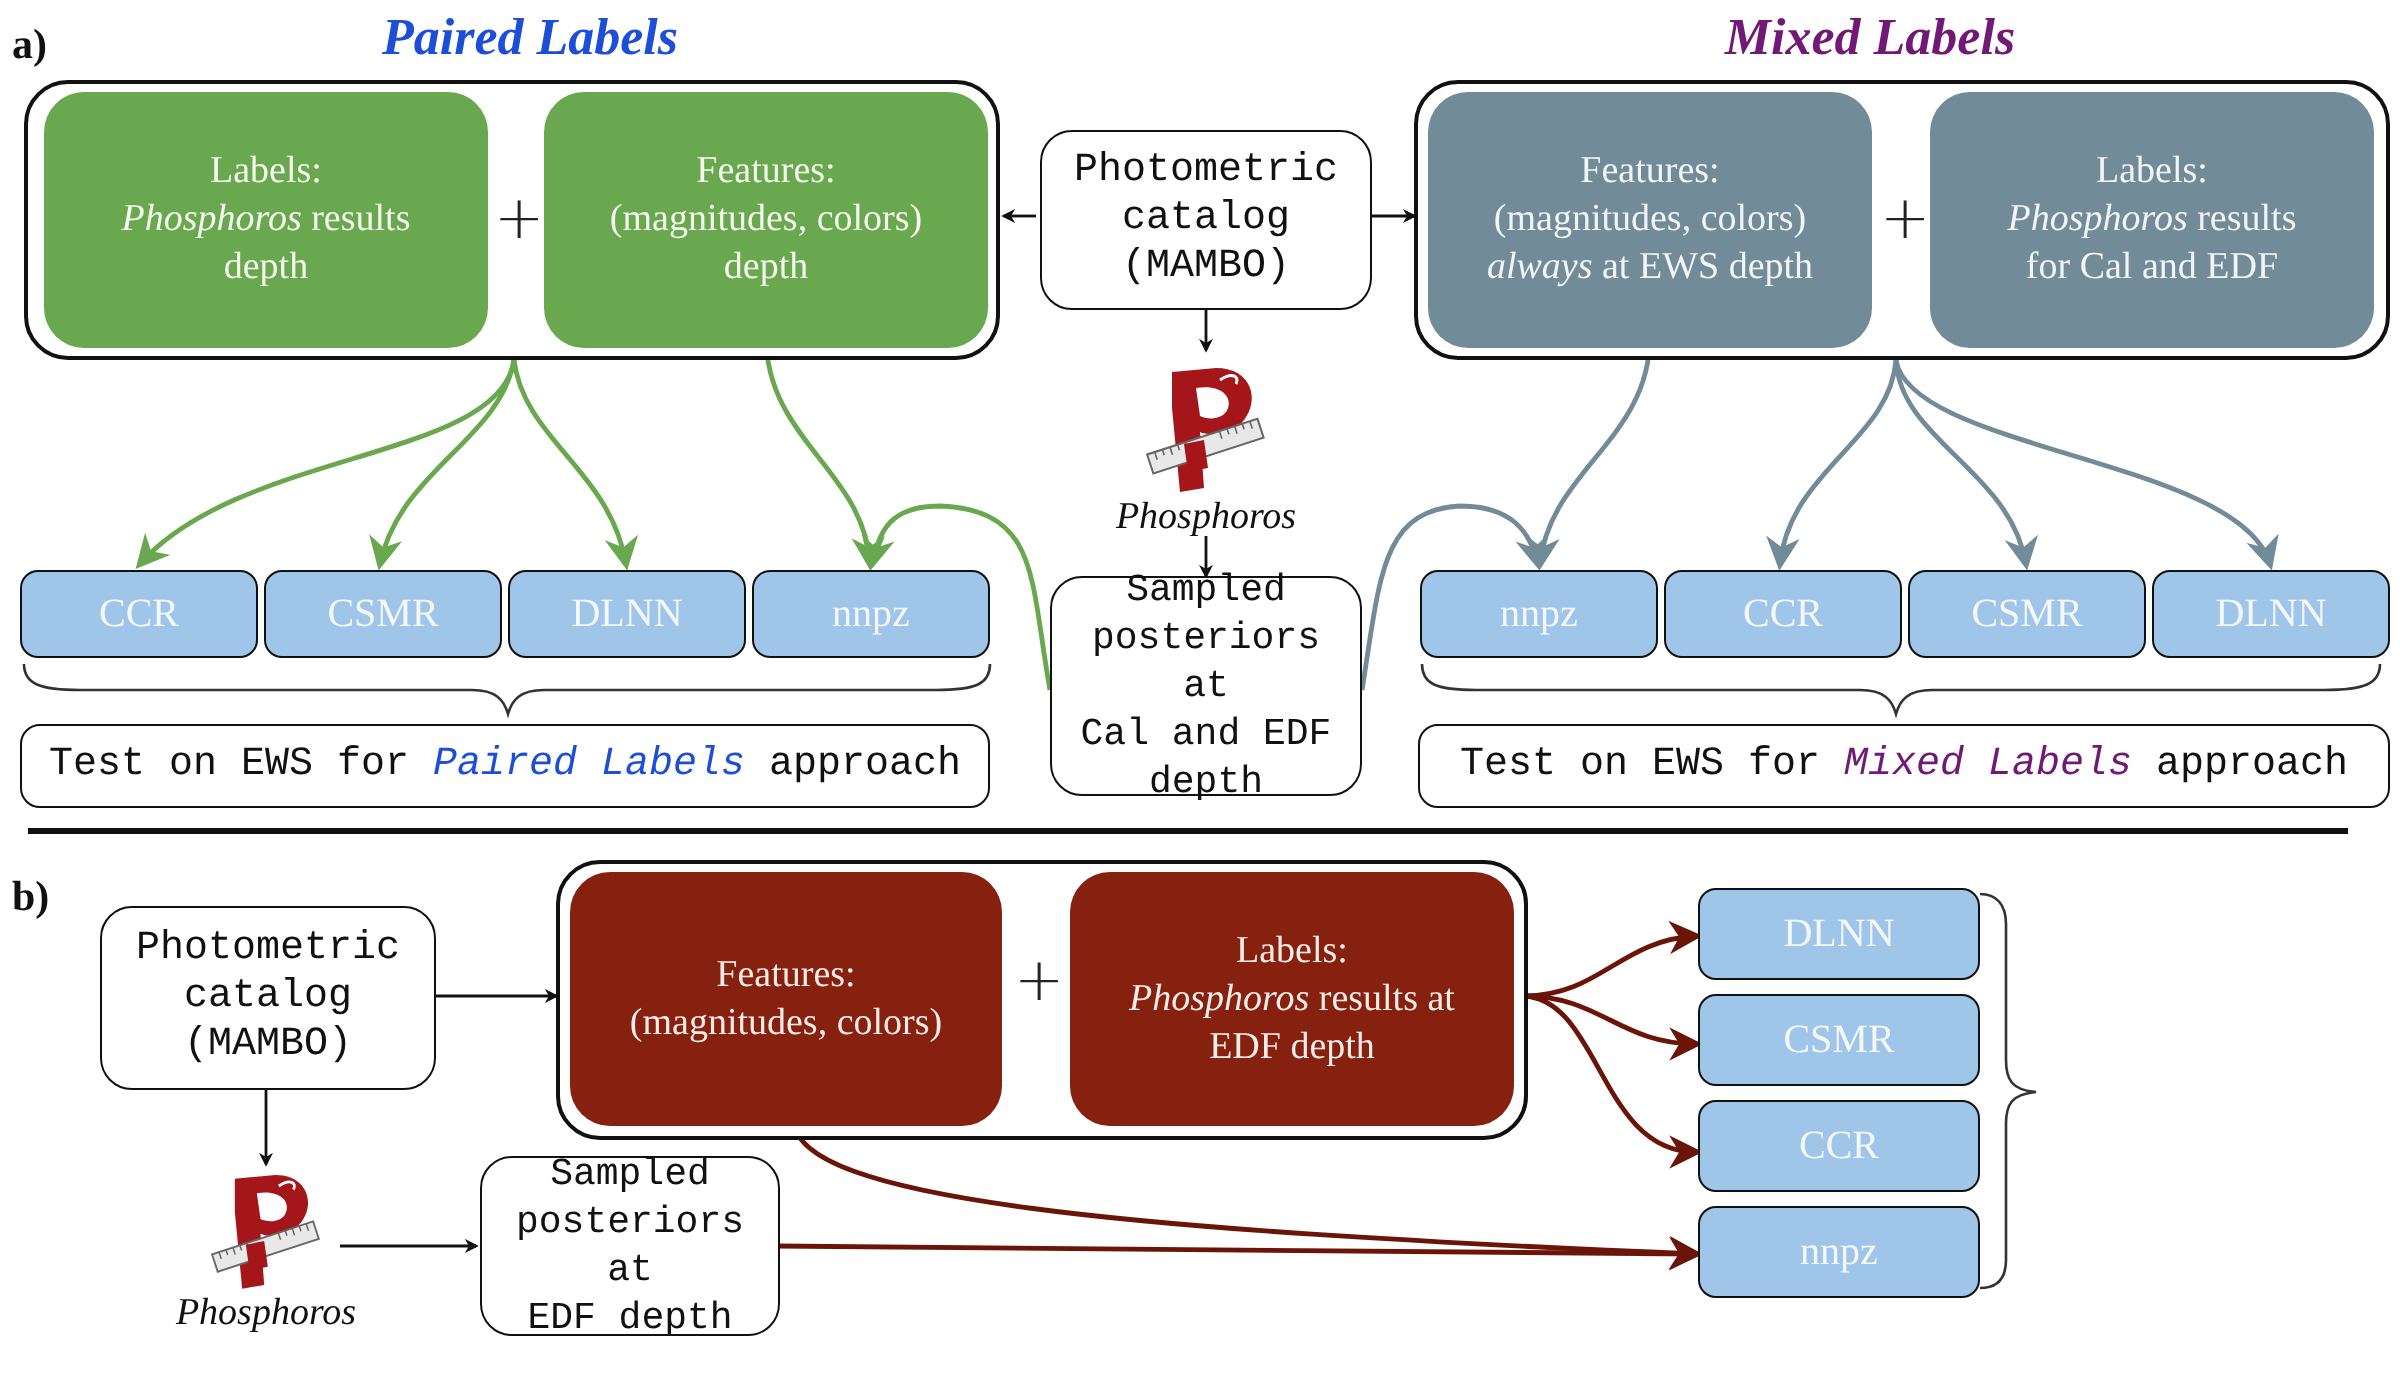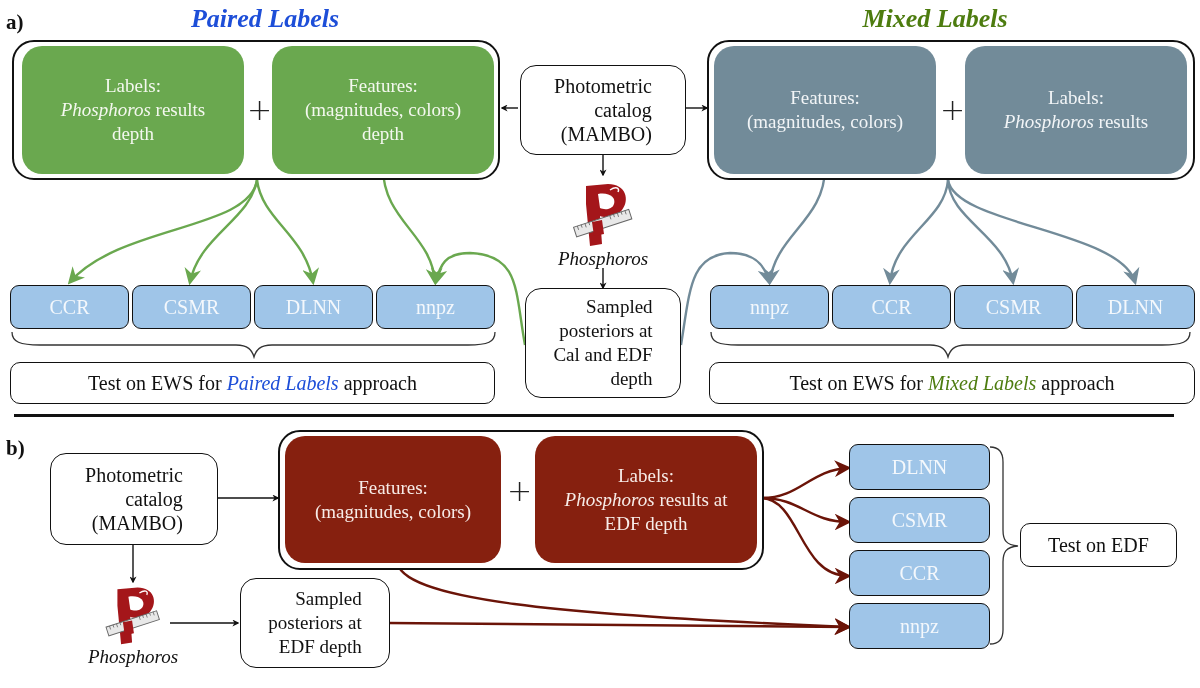--- a/index.html
+++ b/index.html
@@ -10,28 +10,28 @@
   .abs { position:absolute; box-sizing:border-box; }
   .panel-label { font-family:"Liberation Serif", serif; font-weight:bold; font-size:21px; color:#111; z-index:3; }
   .title { font-family:"Liberation Serif", serif; font-style:italic; font-weight:bold; font-size:26px; z-index:3; }
   .container { border:2px solid #111; border-radius:22px; background:#fff; z-index:2; }
   .box { border-radius:20px; display:flex; align-items:center; justify-content:center; text-align:center;
          font-family:"Liberation Serif", serif; font-size:19px; line-height:24px; z-index:3; padding:4px 8px; }
   .box.green { background:#6aa84f; color:#f4f8ef; }
   .box.slate { background:#728b99; color:#f2f5f7; }
   .box.red   { background:#86200f; color:#f7ece8; }
   .plain { border:1.6px solid #111; border-radius:16px; background:#fff; display:flex; align-items:center; justify-content:center;
-           text-align:right; font-family:Liberation Serif, serif; font-size:19px; line-height:24px; z-index:3; color:#111; padding:2px 6px; }
+           text-align:center; font-family:Liberation Mono, monospace; font-size:19px; line-height:24px; z-index:3; color:#111; padding:2px 6px; }
   .plain.bold { font-size:20px; }
   .algo { background:#9fc5e8; border:1.6px solid #111; border-radius:9px; color:#f4f8fc; display:flex; align-items:center; justify-content:center;
           font-family:"Liberation Serif", serif; font-size:20px; z-index:3; }
   .plus { font-family:"DejaVu Sans", sans-serif; font-size:30px; font-weight:200; color:#222; z-index:3; line-height:30px; }
   .ital { font-style:italic; }
   .green-t { color:#1d4ed8; }
-  .slate-t { color:#4d7c0f; }
+  .slate-t { color:#701a75; }
   .logo-wrap { z-index:3; display:flex; flex-direction:column; align-items:center; }
   .logo-cap { font-family:"Liberation Serif", serif; font-style:italic; font-size:19px; color:#111; margin-top:-2px; }
   .divider { background:#111; height:3px; z-index:3; }
 </style>
 </head>
 <body>
 
 <div id="stage">
 
   <svg id="wires" viewBox="0 0 1200 688">
@@ -146,27 +146,29 @@
       <div>Cal and EDF</div>
       <div>depth</div>
     </div>
   </div>
 
   <div class="abs container" style="left:707px; top:40px; width:488px; height:140px;"></div>
   <div class="abs box slate" style="left:714px; top:46px; width:222px; height:128px;">
     <div>
       <div>Features:</div>
       <div>(magnitudes, colors)</div>
+      <div><span class="ital">always</span><span> at EWS depth</span></div>
     </div>
   </div>
   <div class="abs plus" style="left:940px; top:95px;">+</div>
   <div class="abs box slate" style="left:965px; top:46px; width:222px; height:128px;">
     <div>
       <div>Labels:</div>
       <div><span class="ital">Phosphoros</span><span> results</span></div>
+      <div>for Cal and EDF</div>
     </div>
   </div>
 
   <div class="abs algo" style="left:10px;  top:285px; width:119px; height:44px;">CCR</div>
   <div class="abs algo" style="left:132px; top:285px; width:119px; height:44px;">CSMR</div>
   <div class="abs algo" style="left:254px; top:285px; width:119px; height:44px;">DLNN</div>
   <div class="abs algo" style="left:376px; top:285px; width:119px; height:44px;">nnpz</div>
 
   <div class="abs algo" style="left:710px;  top:285px; width:119px; height:44px;">nnpz</div>
   <div class="abs algo" style="left:832px;  top:285px; width:119px; height:44px;">CCR</div>
@@ -228,15 +230,14 @@
       <div><span class="ital">Phosphoros</span><span> results at</span></div>
       <div>EDF depth</div>
     </div>
   </div>
 
   <div class="abs algo" style="left:849px; top:444px; width:141px; height:46px;">DLNN</div>
   <div class="abs algo" style="left:849px; top:497px; width:141px; height:46px;">CSMR</div>
   <div class="abs algo" style="left:849px; top:550px; width:141px; height:46px;">CCR</div>
   <div class="abs algo" style="left:849px; top:603px; width:141px; height:46px;">nnpz</div>
 
-  <div class="abs plain bold" style="left:1020px; top:523px; width:157px; height:44px; border-radius:10px;">Test on EDF</div>
 
 </div>
 
 </body></html>

